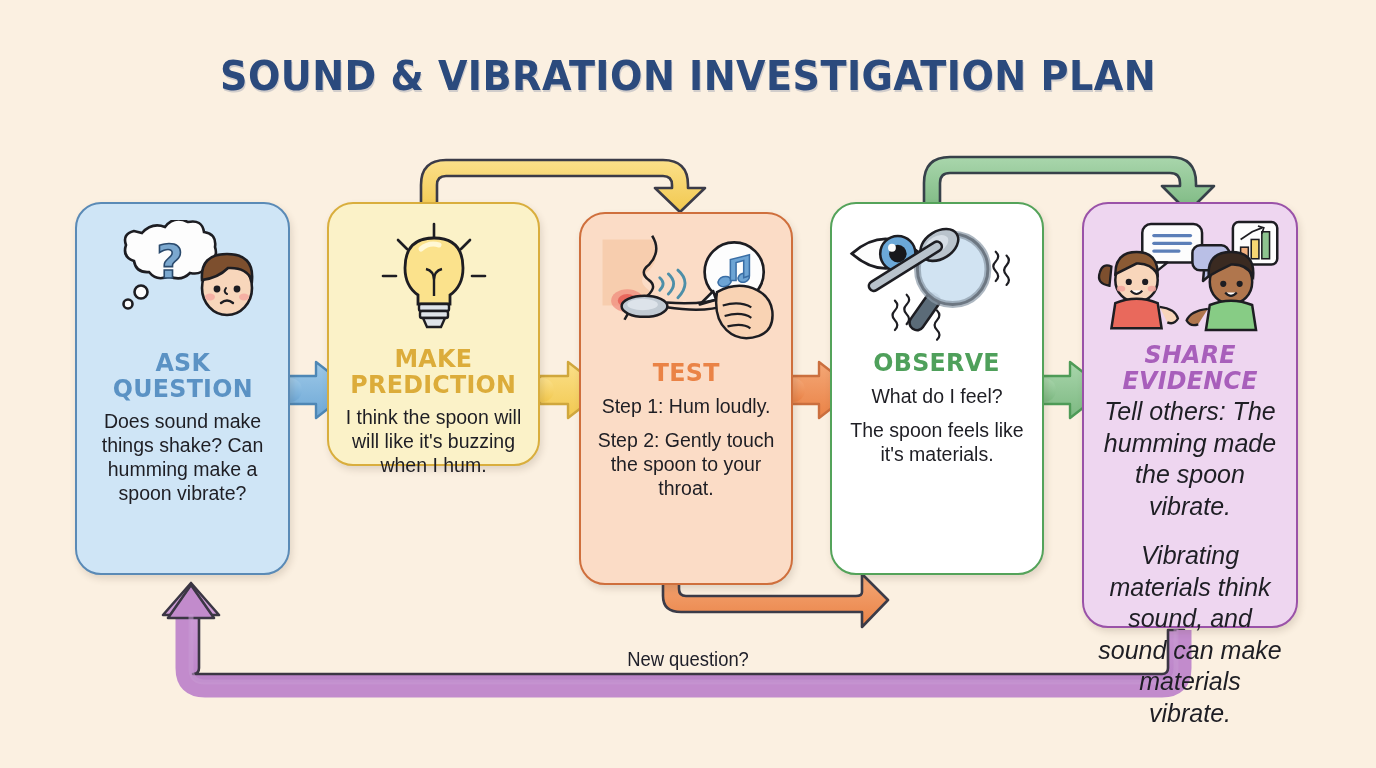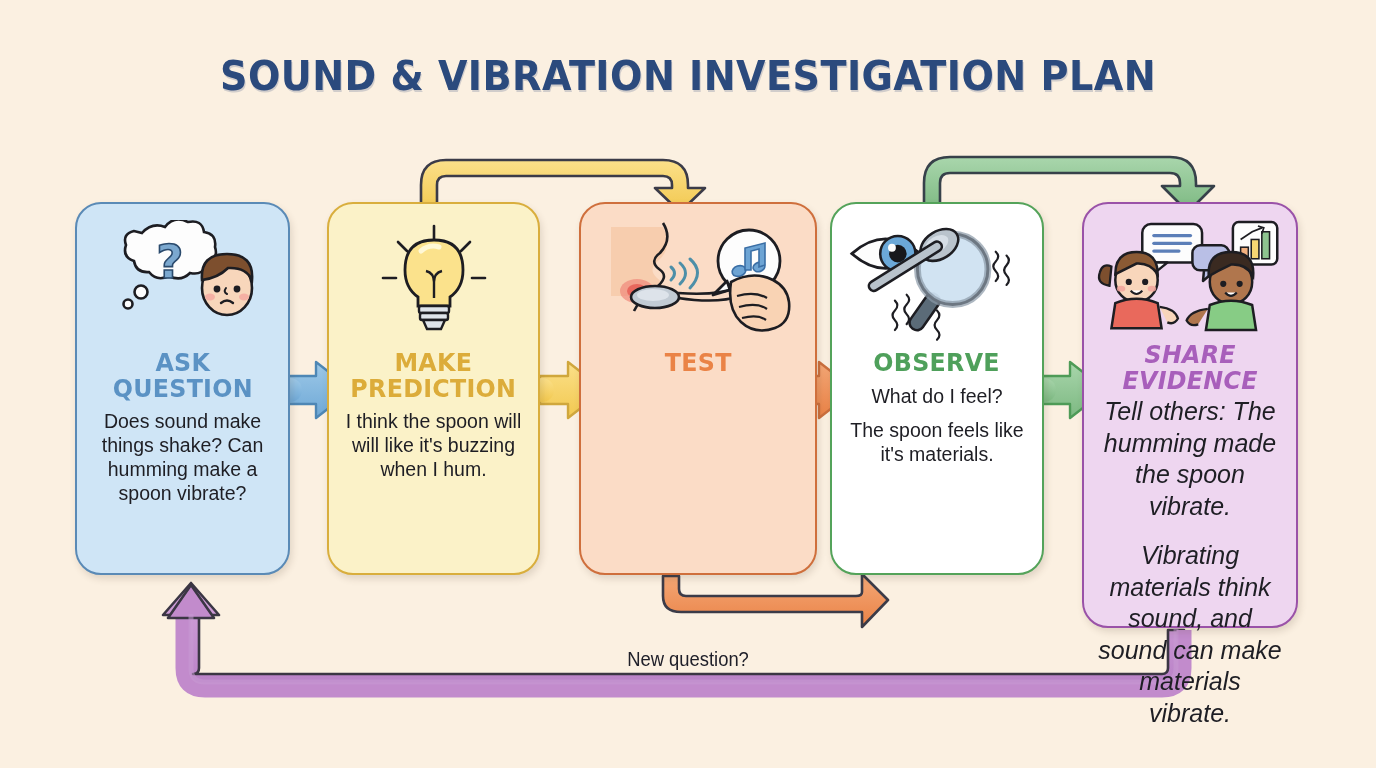--- a/index.html
+++ b/index.html
@@ -22,22 +22,22 @@
   }
 
   .card{
     position:absolute;box-sizing:border-box;
     border-radius:26px;border:2.5px solid;
     box-shadow:2px 4px 7px rgba(90,70,50,.16);
     display:flex;flex-direction:column;align-items:center;
     padding:14px 12px 10px;
   }
   .c1{left:75px;top:202px;width:215px;height:373px;background:#cfe5f6;border-color:#5a8ab6;}
-  .c2{left:327px;top:202px;width:213px;height:373px;background:#fbf2c8;border-color:#d9ae3d;}
-  .c3{left:579px;top:202px;width:238px;height:373px;background:#fbdcc6;border-color:#cf6f3c;}
+  .c2{left:327px;top:202px;width:213px;height:264px;background:#fbf2c8;border-color:#d9ae3d;}
+  .c3{left:579px;top:212px;width:214px;height:373px;background:#fbdcc6;border-color:#cf6f3c;}
   .c4{left:830px;top:202px;width:214px;height:373px;background:#ffffff;border-color:#54a35a;}
   .c5{left:1082px;top:202px;width:216px;height:426px;background:#eed6f0;border-color:#9a52a8;font-style:italic;}
 
   .art{height:130px;display:flex;align-items:center;justify-content:center;width:100%;}
   .c5 .art{height:122px;}
 
   .head{
     font-family:"DejaVu Sans",sans-serif;
     font-weight:bold;font-size:25px;line-height:1.02;
     text-align:center;letter-spacing:.3px;margin-top:2px;
@@ -235,20 +235,24 @@
           <path d="M4 8 q22 -12 42 -2 q14 7 16 22 q2 20 -14 26 q-20 7 -34 -6 q-14 -13 -10 -40 z" fill="#f9d3b4" stroke="#1d1d22" stroke-width="2.6"></path>
           <path d="M10 22 q18 -5 30 2" fill="none" stroke="#1d1d22" stroke-width="2.2"></path>
           <path d="M12 33 q18 -5 28 2" fill="none" stroke="#1d1d22" stroke-width="2.2"></path>
           <path d="M15 44 q16 -4 24 2" fill="none" stroke="#1d1d22" stroke-width="2.2"></path>
         </g>
       </svg>
     </div>
     <div class="head h3">
       <span>TEST</span>
     </div>
+    <div class="body">
+      <p>Step 1: Hum loudly.</p>
+      <p>Step 2: Gently touch the spoon to your throat.</p>
+    </div>
   </div>
 
   <div class="card c4">
     <div class="art">
       <svg width="190" height="128" viewBox="0 0 190 128">
         <path d="M8 34 q34 -30 70 0 q-36 30 -70 0 z" fill="#fdfdfd" stroke="#1d1d22" stroke-width="2.8"></path>
         <circle cx="55" cy="34" r="18" fill="#6ba8d8" stroke="#1d1d22" stroke-width="2.6"></circle>
         <circle cx="55" cy="34" r="9" fill="#17181c"></circle>
         <circle cx="49" cy="28" r="4" fill="#fdfdfd"></circle>
         <g transform="rotate(35 112 52)">

